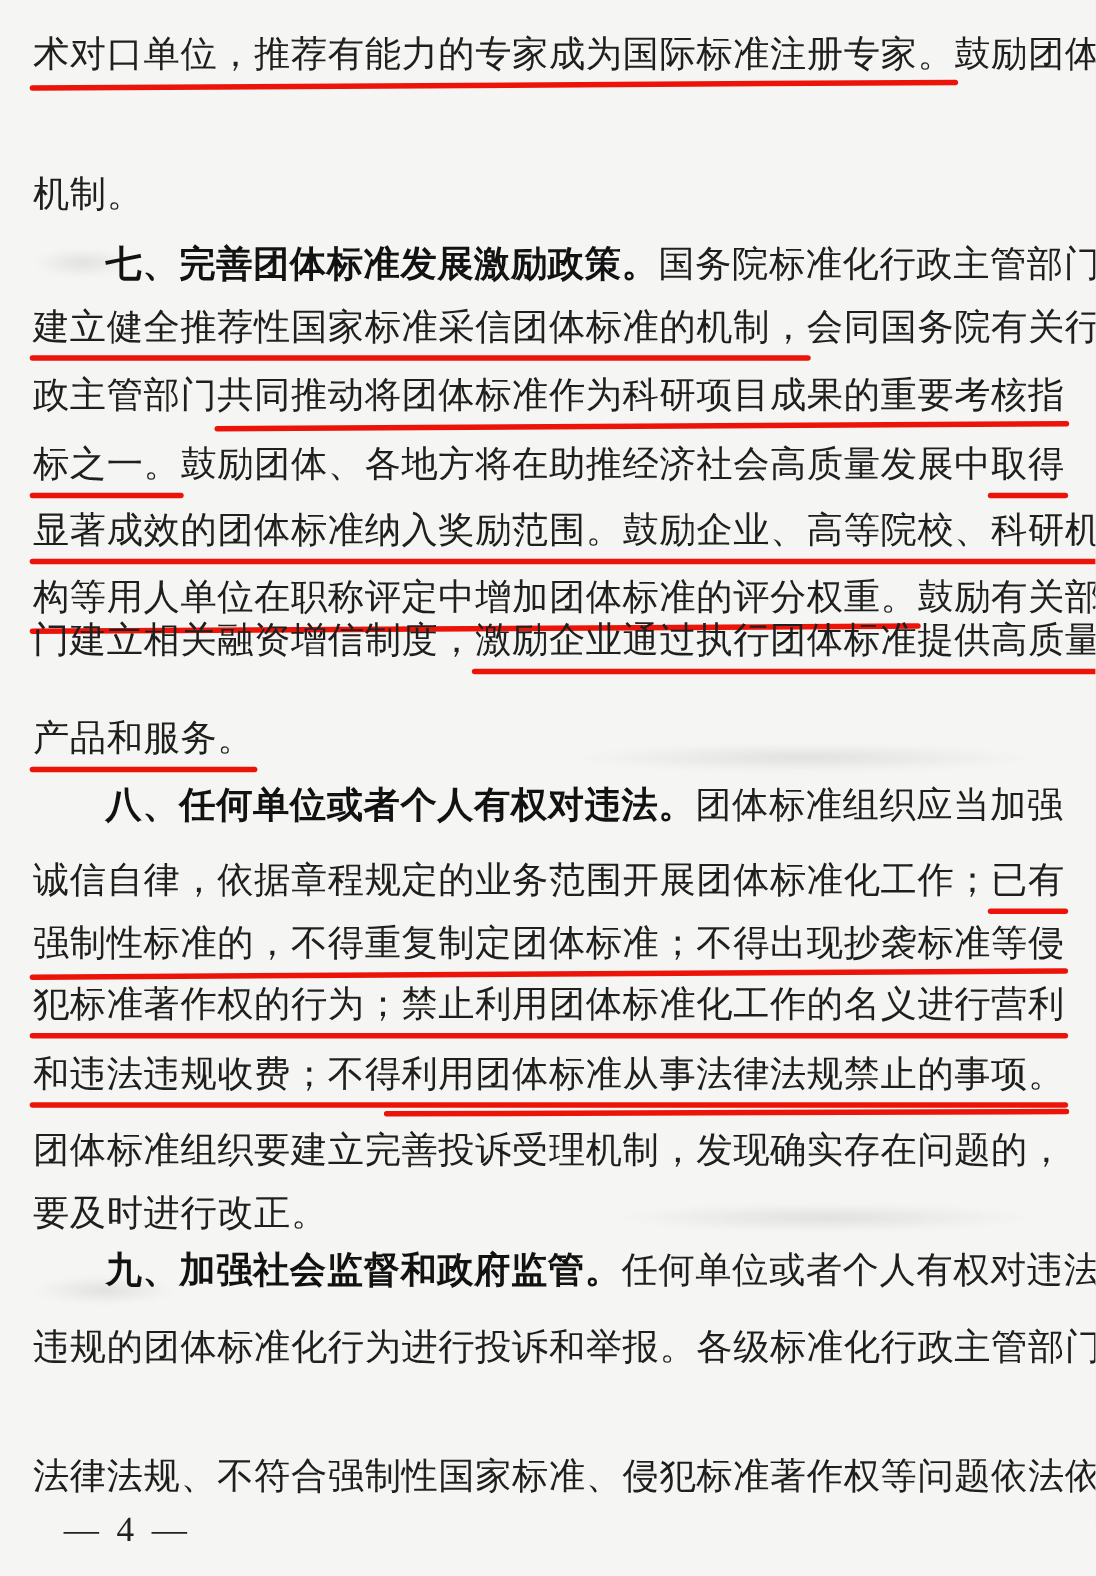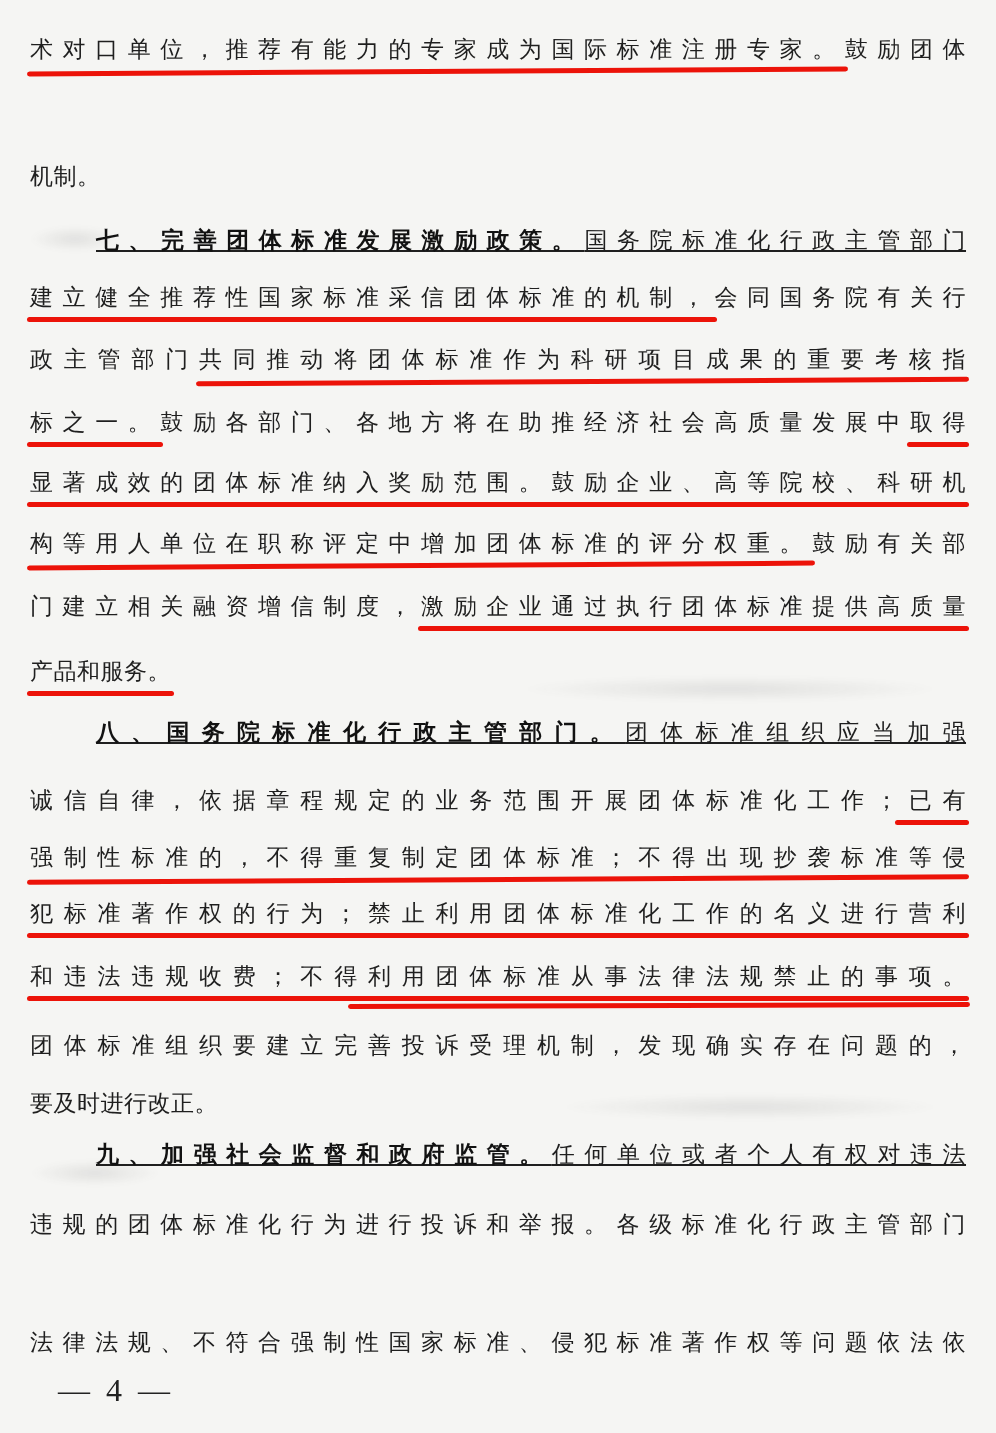--- a/index.html
+++ b/index.html
@@ -17,35 +17,34 @@
     position:relative;
     width:996px;height:1433px;
     background:var(--paper);
     overflow:hidden;
     color:var(--ink);
   }
   .line{
     position:absolute;
     left:30px;
     width:936px;
-    font-size:23px;
+    font-size:33px;
     line-height:44px;
     text-align:justify;
     text-align-last:justify;
     white-space:nowrap;
     letter-spacing:0.5px;
   }
   .line.end{
     text-align:left;
     text-align-last:left;
   }
   .line.indent{
     padding-left:66px;
     width:870px;
-    text-decoration:underline;
   }
   .b{font-weight:bold;color:#121212;}
   .u{position:relative;}
   .u::after{
     content:"";
     position:absolute;
     left:-3px;right:-3px;
     bottom:-12px;
     height:5px;
     background:var(--red);
@@ -102,41 +101,41 @@
 
   <div class="line" style="top:276px">
     <span class="u">建立健全推荐性国家标准采信团体标准的机制，</span><span>会同国务院有关行</span>
   </div>
 
   <div class="line" style="top:338px">
     <span>政主管部门</span><span class="u tilt">共同推动将团体标准作为科研项目成果的重要考核指</span>
   </div>
 
   <div class="line" style="top:401px">
-    <span class="u">标之一。</span><span>鼓励各部门、各地方将在助推经济社会高质量发展中</span><span class="u">取得</span>
+    <span class="u">标之一。</span><span>鼓励团体、各地方将在助推经济社会高质量发展中</span><span class="u">取得</span>
   </div>
 
   <div class="line" style="top:461px">
     <span class="u">显著成效的团体标准纳入奖励范围。鼓励企业、高等院校、科研机</span>
   </div>
 
   <div class="line" style="top:522px">
     <span class="u tilt">构等用人单位在职称评定中增加团体标准的评分权重。</span><span>鼓励有关部</span>
   </div>
 
-  <div class="line" style="top:585px">
+  <div class="line" style="top:561px">
     <span>门建立相关融资增信制度，</span><span class="u">激励企业通过执行团体标准提供高质量</span>
   </div>
 
   <div class="line end" style="top:650px">
     <span class="u">产品和服务。</span>
   </div>
 
   <div class="line indent" style="top:711px">
-    <span class="b">八、国务院标准化行政主管部门。</span><span>团体标准组织应当加强</span>
+    <span class="b">八、任何单位或者个人有权对违法。</span><span>团体标准组织应当加强</span>
   </div>
 
   <div class="line" style="top:779px">
     <span>诚信自律，依据章程规定的业务范围开展团体标准化工作；</span><span class="u">已有</span>
   </div>
 
   <div class="line" style="top:836px">
     <span class="u tilt">强制性标准的，不得重复制定团体标准；不得出现抄袭标准等侵</span>
   </div>
 

